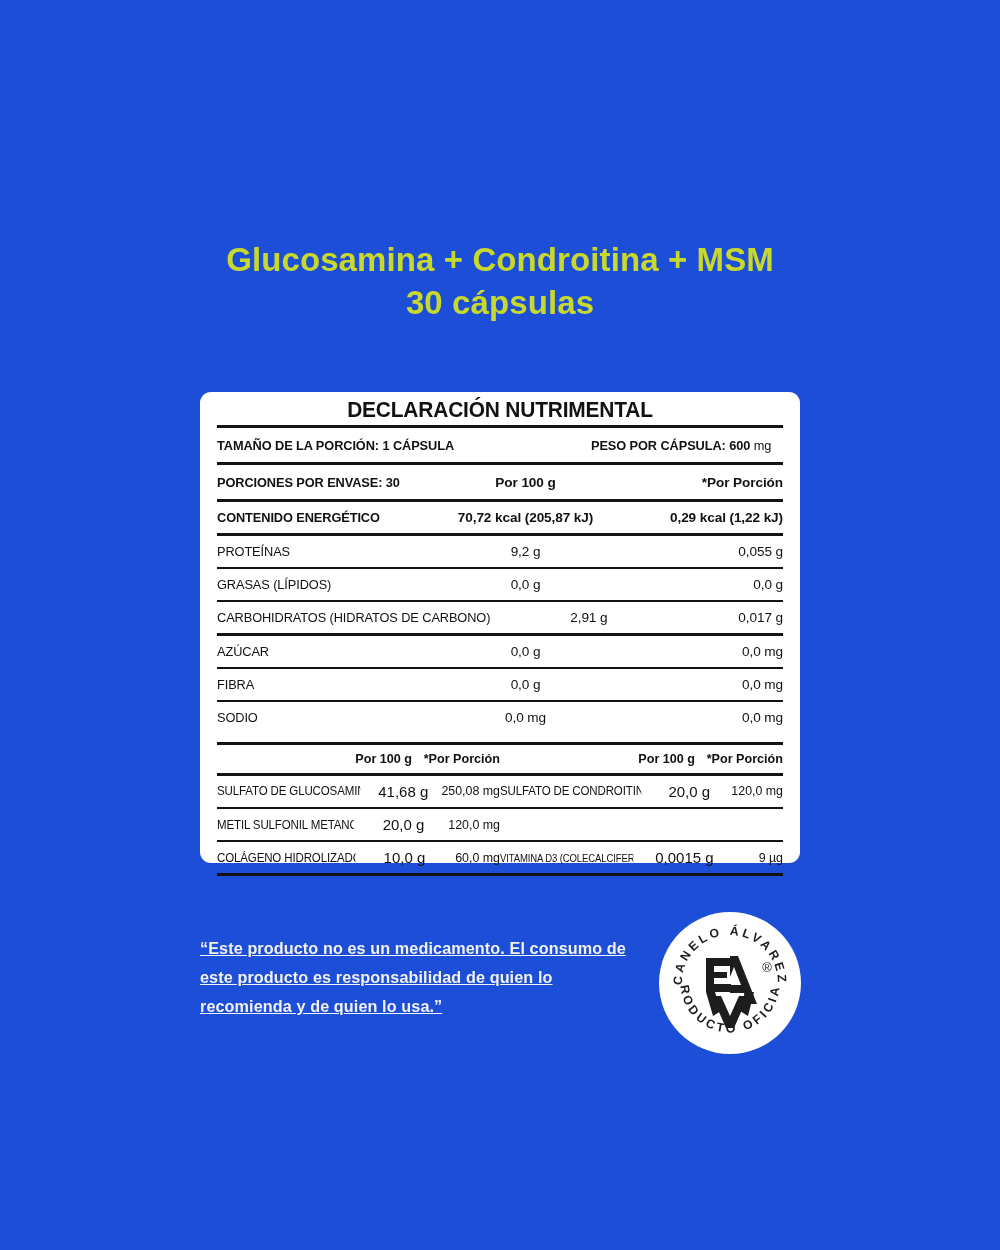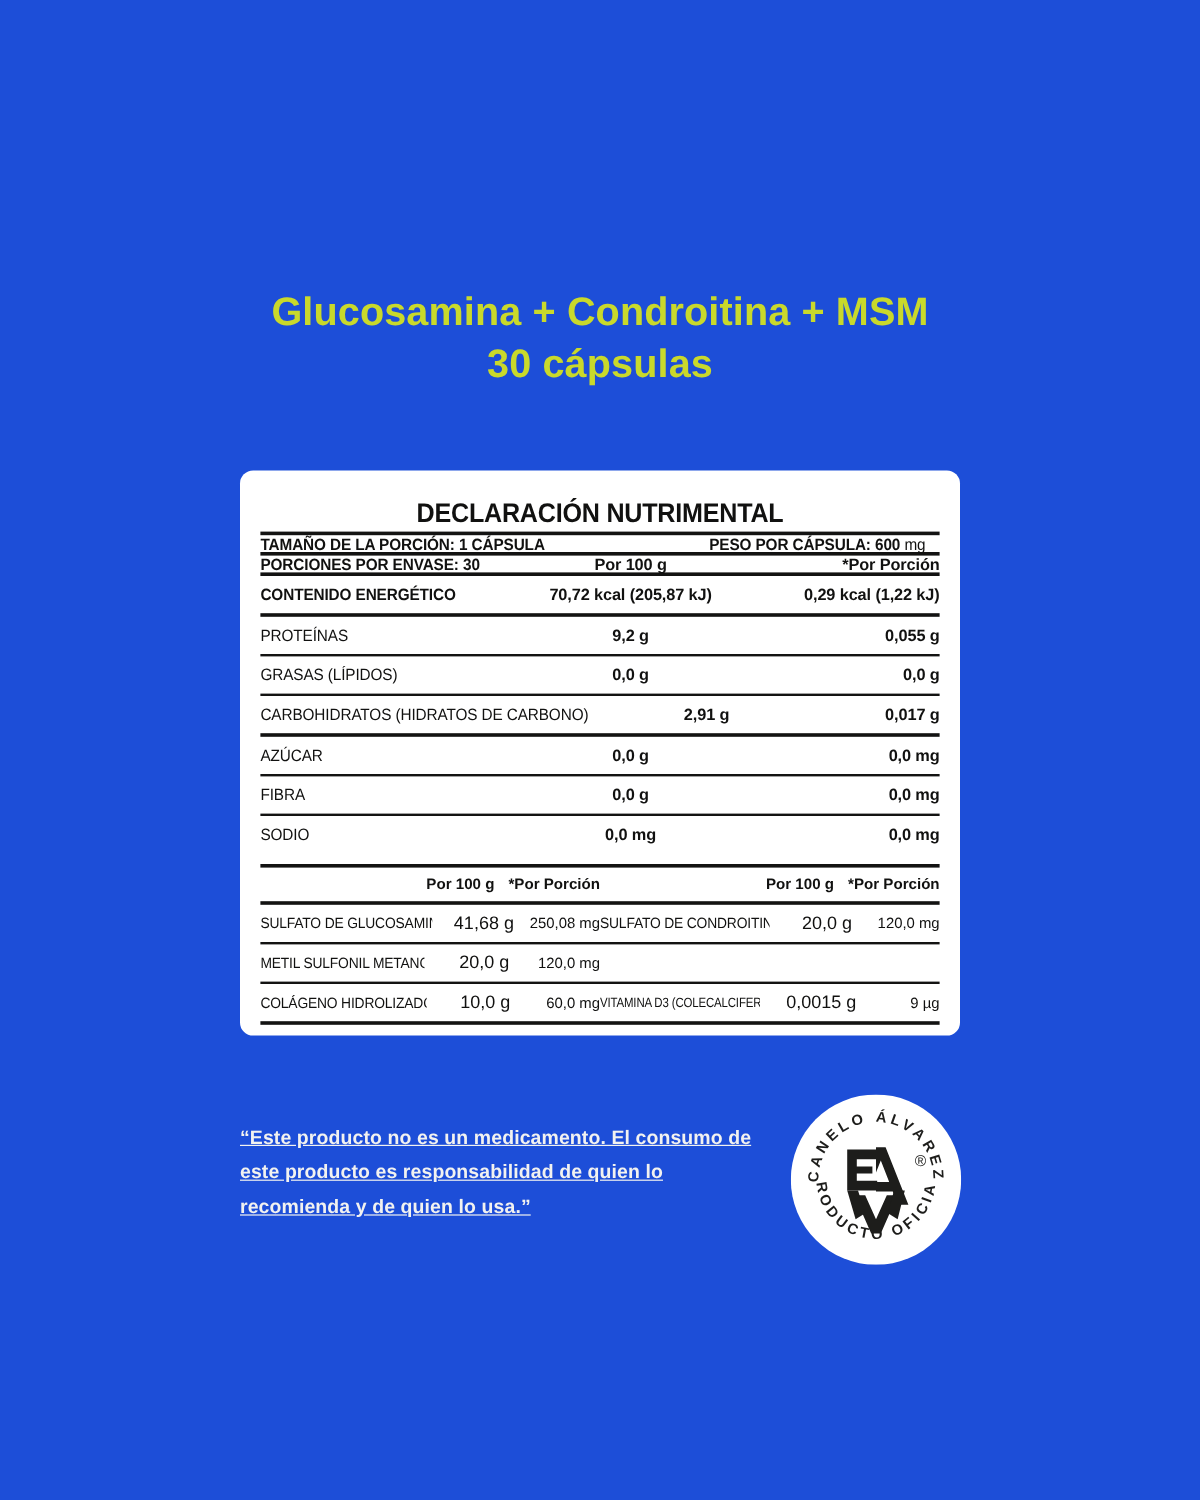--- a/index.html
+++ b/index.html
@@ -37,21 +37,21 @@
 
   
   .nutri-card {
     position: absolute;
     left: 200px;
     top: 392px;
     width: 600px;
     height: 471px;
     background: #ffffff;
     border-radius: 11px;
-    padding: 21px 17px 12px 17px;
+    padding: 3px 17px 12px 17px;
     color: #111110;
   }
 
   .nutri-title {
     text-align: center;
     font-weight: 700;
     font-size: 22.5px;
     line-height: 30px;
     letter-spacing: -0.2px;
     transform: scaleX(0.93);
@@ -73,40 +73,40 @@
   }
   .row .name {
     font-size: 13.6px;
     font-weight: 700;
     letter-spacing: -0.1px;
     transform: scaleX(0.94);
     transform-origin: left center;
   }
   .row .name.light { font-weight: 400; }
 
-  .row.head-row { height: 14px; }
+  .row.head-row { height: 34px; }
 
   .spacer { flex: 1 1 auto; }
 
   
   .col-100 {
     width: 215px;
     text-align: center;
     font-size: 13.6px;
     font-weight: 700;
     letter-spacing: -0.1px;
   }
   .col-por {
     width: 150px;
     text-align: right;
     font-size: 13.6px;
     font-weight: 700;
     letter-spacing: -0.1px;
   }
-  .col-100.reg, .col-por.reg { font-weight: 700; }
+  .col-100.reg, .col-por.reg { font-weight: 400; }
 
   .unit-lite { font-weight: 400; }
 
   
   .subwrap { display: flex; }
   .subcol  { display: flex; flex-direction: column; }
   .subcol.left  { width: 283px; }
   .subcol.right { width: 283px; margin-left: 0px; }
 
   .subrow {

